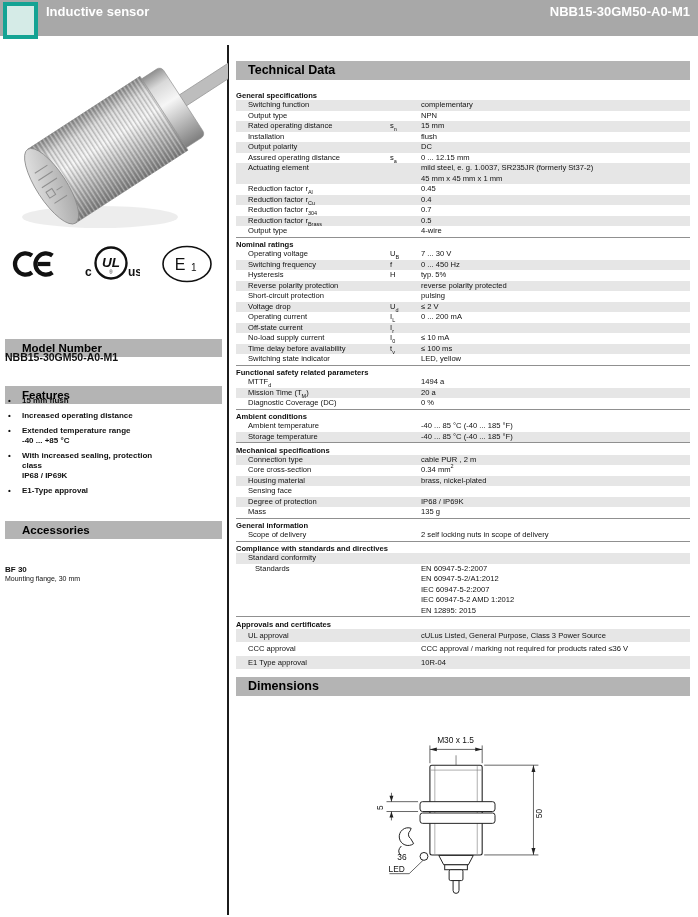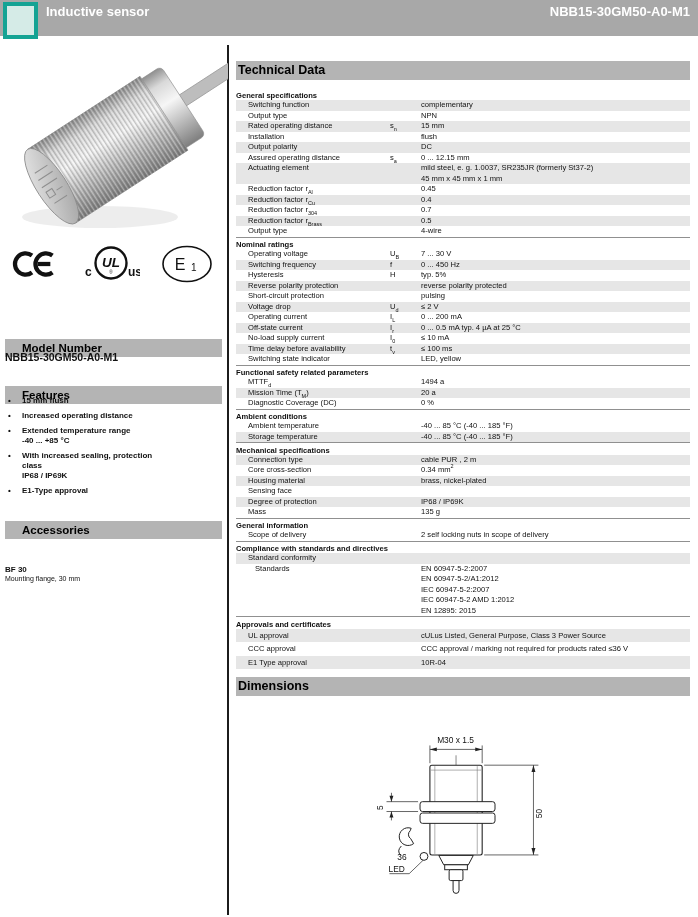--- a/index.html
+++ b/index.html
@@ -31,21 +31,21 @@
   #features-list li{list-style:none;position:relative;padding-left:17px;margin-bottom:5px;
         font-weight:bold;font-size:8px;line-height:10px;}
   #features-list li::before{content:"\2022";position:absolute;left:3px;top:0;}
   #bar-accessories{top:511px;}
   #accessories-list{position:absolute;left:5px;top:533px;width:216px;margin-top:32px;}
   .acc-name{font-size:8px;font-weight:bold;margin-bottom:1px;}
   .acc-desc{font-size:7px;}
   
   .right{position:absolute;left:236px;top:53px;width:454px;}
   .hbar{height:19px;background:var(--bar-gray,#b4b4b4);font-size:12.5px;font-weight:bold;
-        line-height:19px;padding-left:2px;box-sizing:border-box;color:#000;}
+        line-height:19px;padding-left:12px;box-sizing:border-box;color:#000;}
   #tech-table{margin-top:2px;}
   .t-sec{font-size:7.6px;font-weight:bold;line-height:11px;height:12.5px;border-top:1px solid #909090;
          box-sizing:border-box;padding-top:1.5px;}
   #tech-table .t-sec:first-child{border-top:none;height:11.5px;}
   .t-row{display:flex;font-size:7.6px;line-height:10.5px;}
   .t-row.shade{background:var(--row-shade,#e6e6e6);}
   .t-row.tall{line-height:13.5px;}
   .t-label{flex:0 0 154px;padding-left:12px;box-sizing:border-box;}
   .t-row.ind .t-label{padding-left:19px;}
   .t-sym{flex:0 0 31px;}
@@ -284,23 +284,20 @@
         <div class="t-row">
           <span class="t-label">Operating current</span>
           <span class="t-sym">I<sub>L</sub></span>
           <span class="t-val">
             <div>0 ... 200 mA</div>
           </span>
         </div>
         <div class="t-row shade">
           <span class="t-label">Off-state current</span>
           <span class="t-sym">I<sub>r</sub></span>
-          <span class="t-val">
-            <div>0 ... 0.5 mA typ. 4 µA at 25 °C</div>
-          </span>
         </div>
         <div class="t-row">
           <span class="t-label">No-load supply current</span>
           <span class="t-sym">I<sub>0</sub></span>
           <span class="t-val">
             <div>≤ 10 mA</div>
           </span>
         </div>
         <div class="t-row shade">
           <span class="t-label">Time delay before availability</span>

